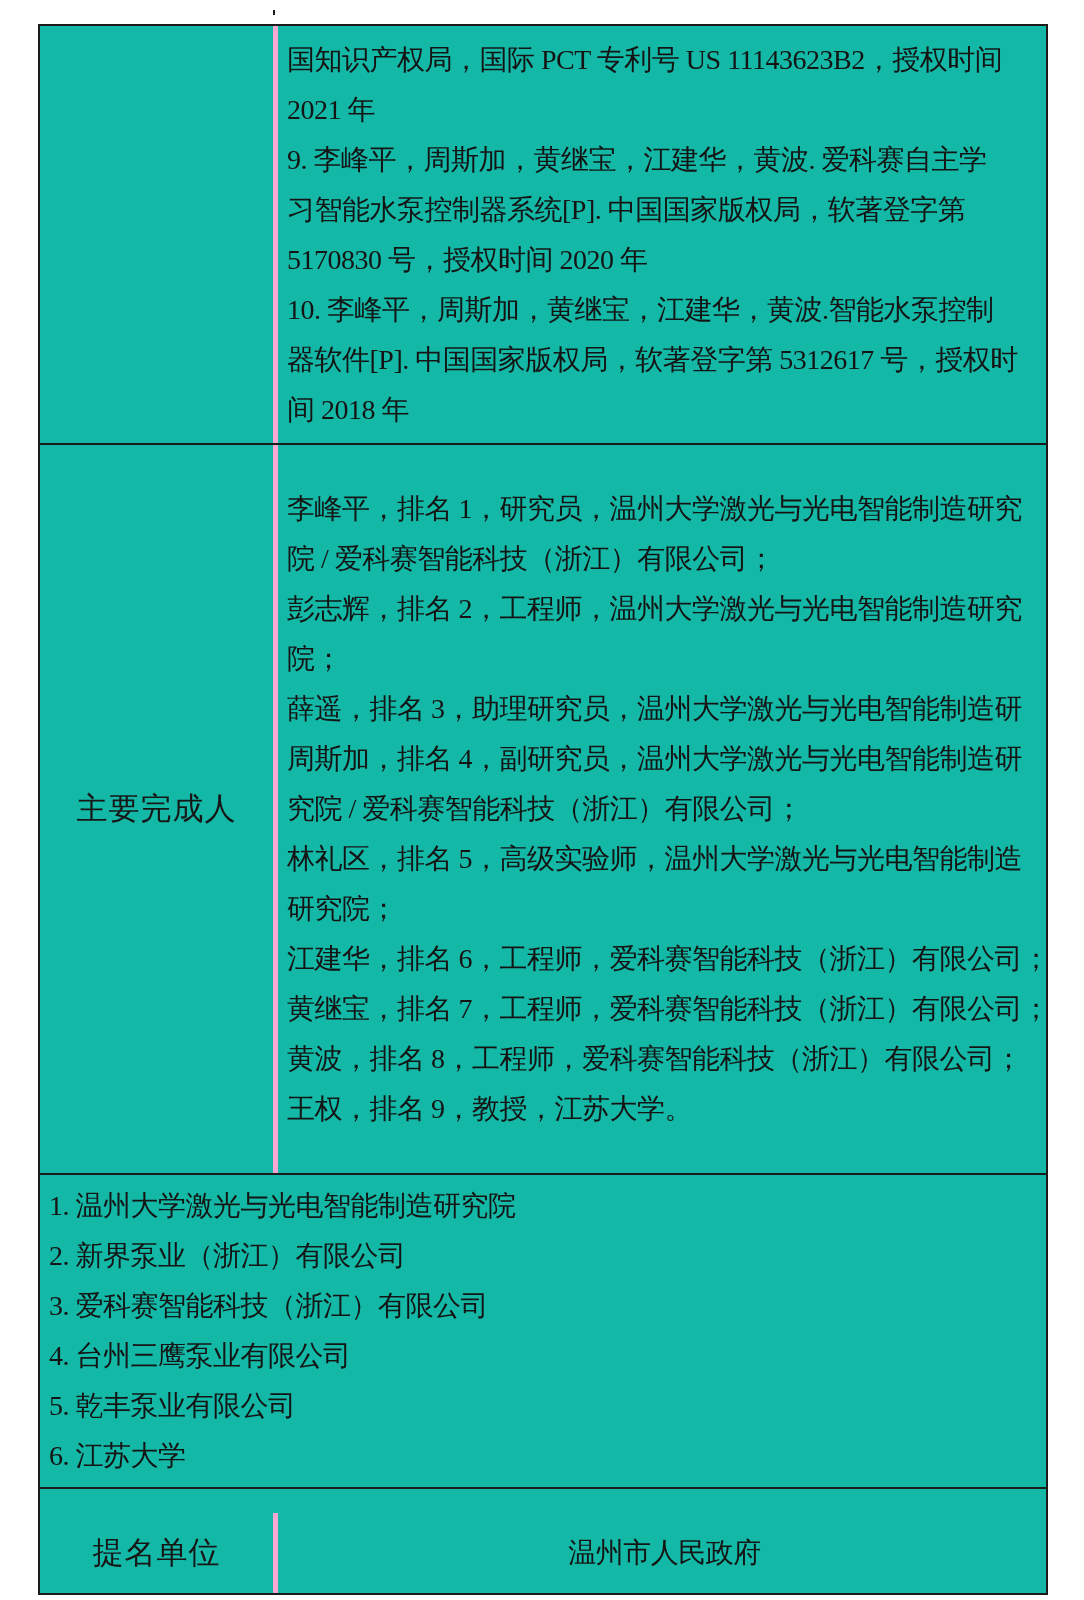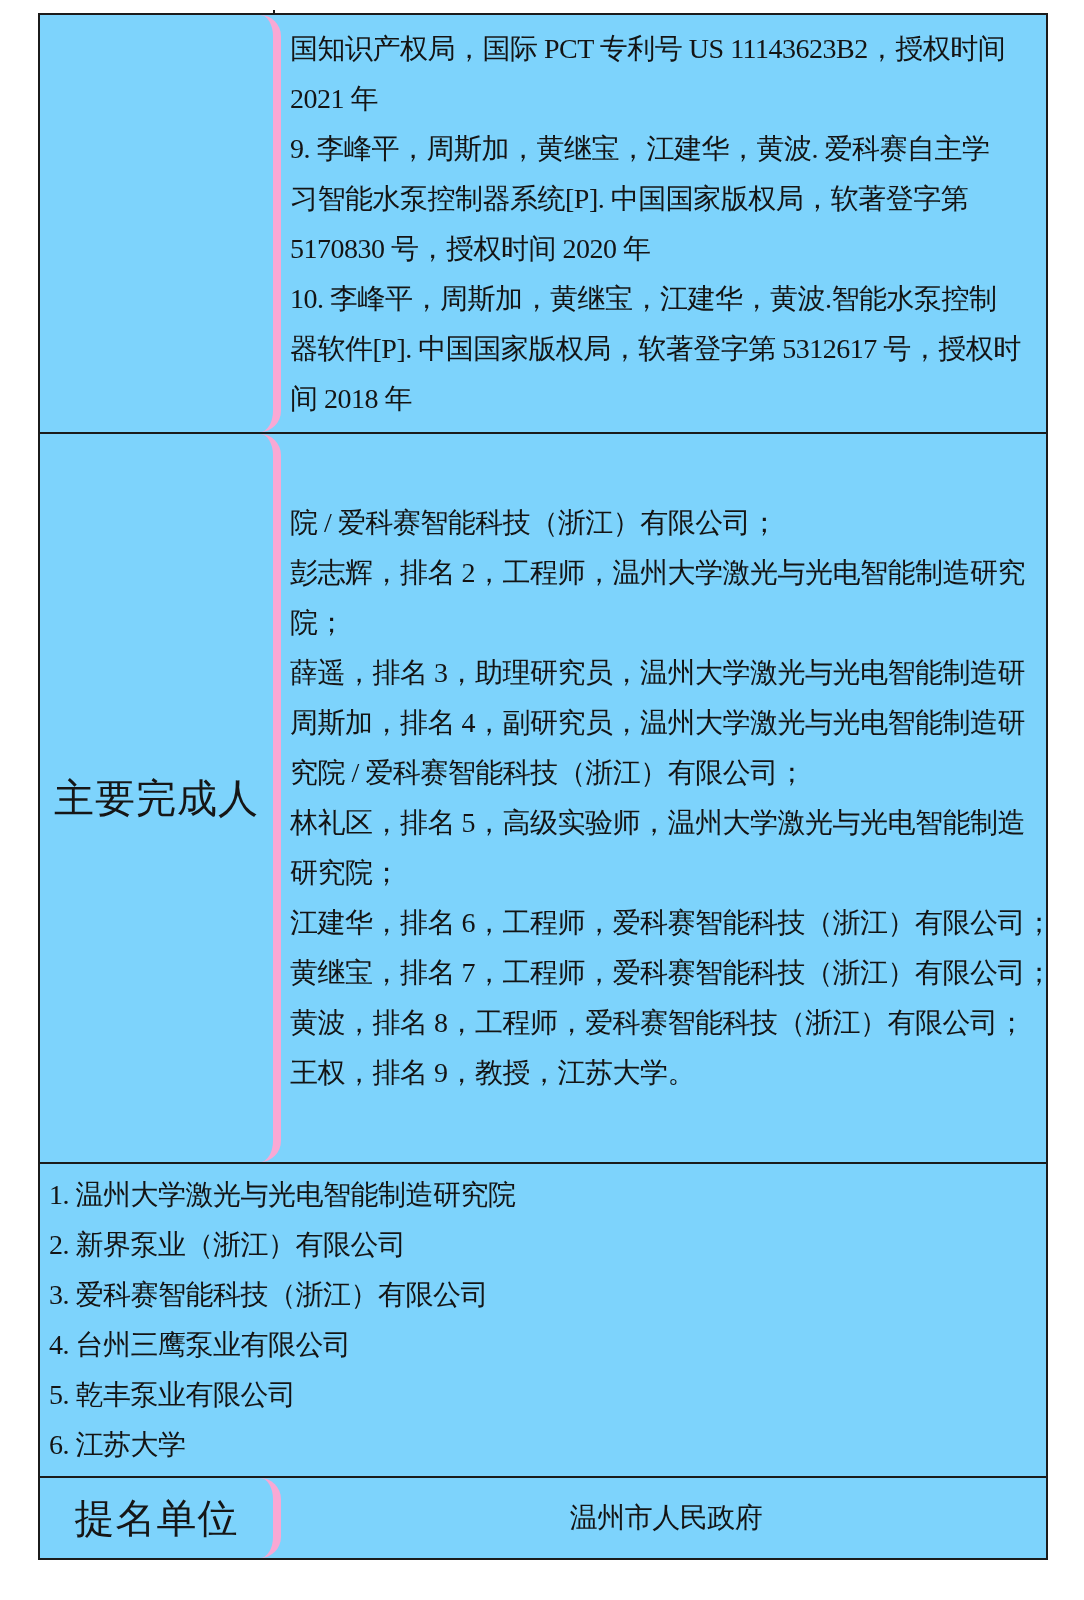--- a/index.html
+++ b/index.html
@@ -3,30 +3,30 @@
 <meta charset="utf-8">
 <style>
   html,body{margin:0;padding:0;}
   body{
     width:1084px;height:1600px;position:relative;
     background:#ffffff;overflow:hidden;
     font-family:"Liberation Serif","DejaVu Serif",serif;
     color:#1b1b1b;
   }
   .doc-table{
-    position:absolute;left:38px;top:13px;width:1006px;
+    position:absolute;left:38px;top:24px;width:1006px;
     border:2px solid #1b1b1b;
-    background:#7dd3fc;
+    background:#14b8a6;
   }
   .t-row{display:flex;border-bottom:2px solid #1b1b1b;}
-  .t-row:last-child{border-bottom:none;}
+  .t-row:last-child{border-bottom:none;margin-top:24px;}
   .t-label-cell{
-    width:233px;flex:0 0 233px;border-right:8px solid #f9a8d4;
+    width:233px;flex:0 0 233px;border-right:5px solid #f9a8d4;
     display:flex;align-items:center;justify-content:center;
-    font-size:40px;letter-spacing:1px;color:#161616;border-radius:21px;
+    font-size:31px;letter-spacing:1px;color:#161616;
   }
   .t-content-cell{
     flex:1;display:flex;flex-direction:column;justify-content:center;
     padding:0 4px 0 9px;overflow:hidden;
   }
   .cell-line{
     font-size:28px;line-height:50px;white-space:nowrap;
     letter-spacing:-0.5px;color:#141414;
   }
   .row-continued{height:417px;}
@@ -56,20 +56,21 @@
       <div class="cell-line">5170830 号，授权时间 2020 年</div>
       <div class="cell-line">10. 李峰平，周斯加，黄继宝，江建华，黄波.智能水泵控制</div>
       <div class="cell-line">器软件[P]. 中国国家版权局，软著登字第 5312617 号，授权时</div>
       <div class="cell-line">间 2018 年</div>
     </div>
   </div>
 
   <div class="t-row row-contributors">
     <div class="t-label-cell">主要完成人</div>
     <div class="t-content-cell">
+      <div class="cell-line">李峰平，排名 1，研究员，温州大学激光与光电智能制造研究</div>
       <div class="cell-line">院 / 爱科赛智能科技（浙江）有限公司；</div>
       <div class="cell-line">彭志辉，排名 2，工程师，温州大学激光与光电智能制造研究</div>
       <div class="cell-line">院；</div>
       <div class="cell-line">薛遥，排名 3，助理研究员，温州大学激光与光电智能制造研</div>
       <div class="cell-line">周斯加，排名 4，副研究员，温州大学激光与光电智能制造研</div>
       <div class="cell-line">究院 / 爱科赛智能科技（浙江）有限公司；</div>
       <div class="cell-line">林礼区，排名 5，高级实验师，温州大学激光与光电智能制造</div>
       <div class="cell-line">研究院；</div>
       <div class="cell-line">江建华，排名 6，工程师，爱科赛智能科技（浙江）有限公司；</div>
       <div class="cell-line">黄继宝，排名 7，工程师，爱科赛智能科技（浙江）有限公司；</div>

